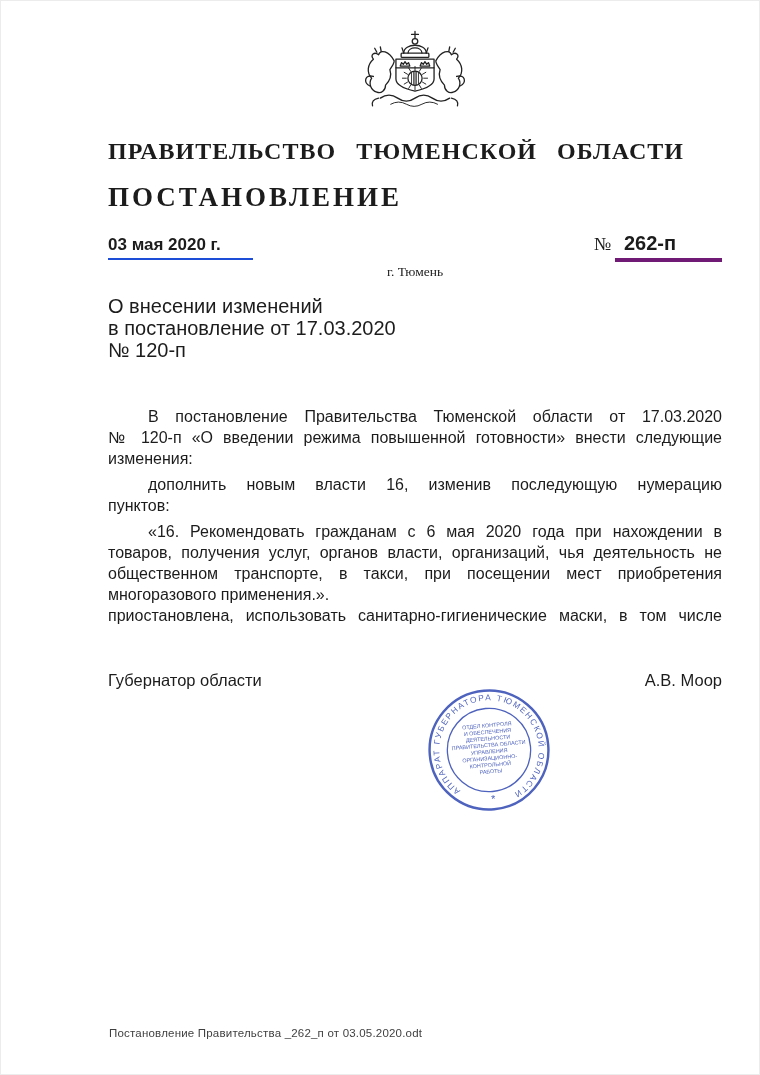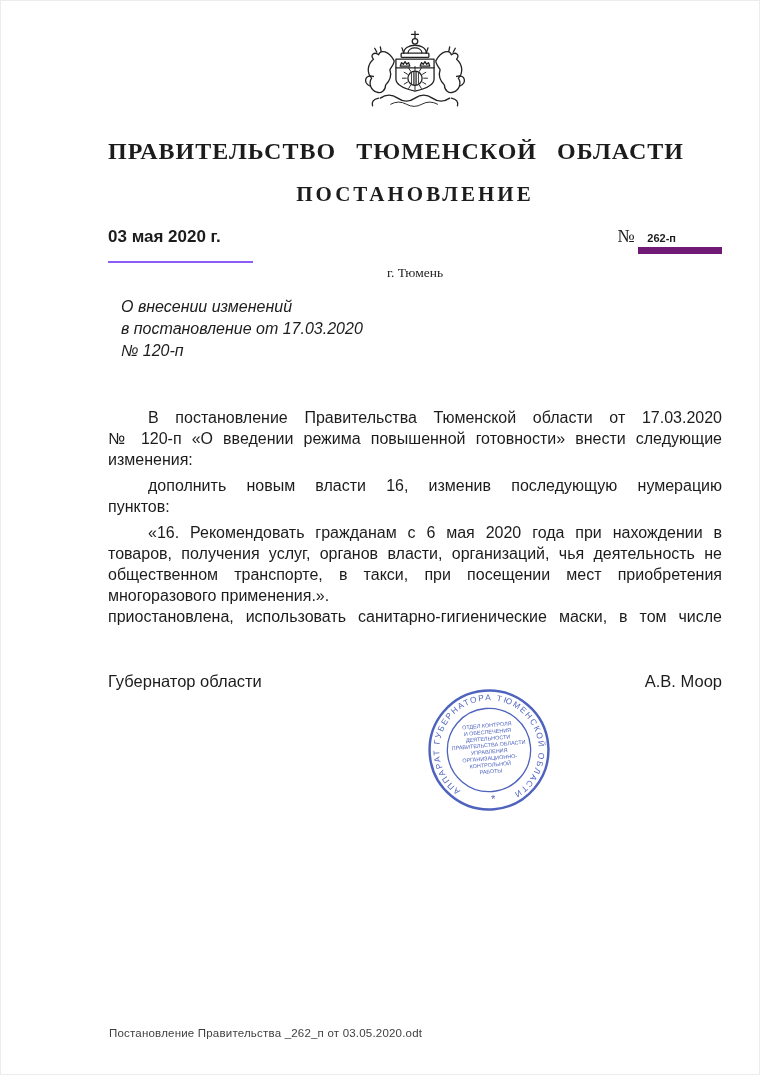--- a/index.html
+++ b/index.html
@@ -19,45 +19,45 @@
 
   .org-title {
     font-family: "Liberation Serif", serif;
     font-weight: bold; font-size: 24px;
     letter-spacing: 1px; word-spacing: 13px;
     text-align: left; margin: 21px 0 0;
     white-space: nowrap;
   }
   .doc-type {
     font-family: "Liberation Serif", serif;
-    font-weight: bold; font-size: 21px;
+    font-weight: bold; font-size: 27px;
     letter-spacing: 3px;
-    text-align: center; margin: 17px 0 0;
+    text-align: left; margin: 17px 0 0;
   }
   .date-row {
     margin-top: 19px;
     display: flex; justify-content: space-between; align-items: baseline;
   }
   .date-value {
     font-weight: 700; font-size: 17px;
-    border-bottom: 2px solid #8b5cf6;
-    padding: 0 32px 14px 0;
+    border-bottom: 2px solid #1d4ed8;
+    padding: 0 32px 3px 0;
   }
   .number-group { display: inline-flex; align-items: baseline; }
   .number-sign { font-family: "Liberation Serif", serif; font-size: 18px; }
   .number-value {
-    font-weight: 700; font-size: 11px;
-    border-bottom: 7px solid #701a75;
+    font-weight: 700; font-size: 20px;
+    border-bottom: 4px solid #701a75;
     padding: 0 46px 3px 9px; margin-left: 4px;
   }
   .place {
     font-family: "Liberation Serif", serif;
     font-size: 13.5px; text-align: center; margin-top: 2px;
   }
-  .subject { margin-top: 15px; font-style: italic; font-size: 16px; line-height: 22px; margin-left: 13px; }
+  .subject { margin-top: 15px; font-size: 20px; line-height: 22px; }
 
   .body-block { margin-top: 45px; font-size: 16px; line-height: 21px; }
   .para { margin: 0 0 5px 0; }
   .line { text-align: justify; text-align-last: justify; }
   .line-first { text-indent: 40px; }
   .line-last { text-align-last: left; }
 
   .sig-row {
     display: flex; justify-content: space-between;
     margin-top: 45px; font-size: 16.5px; gap: 28px;

